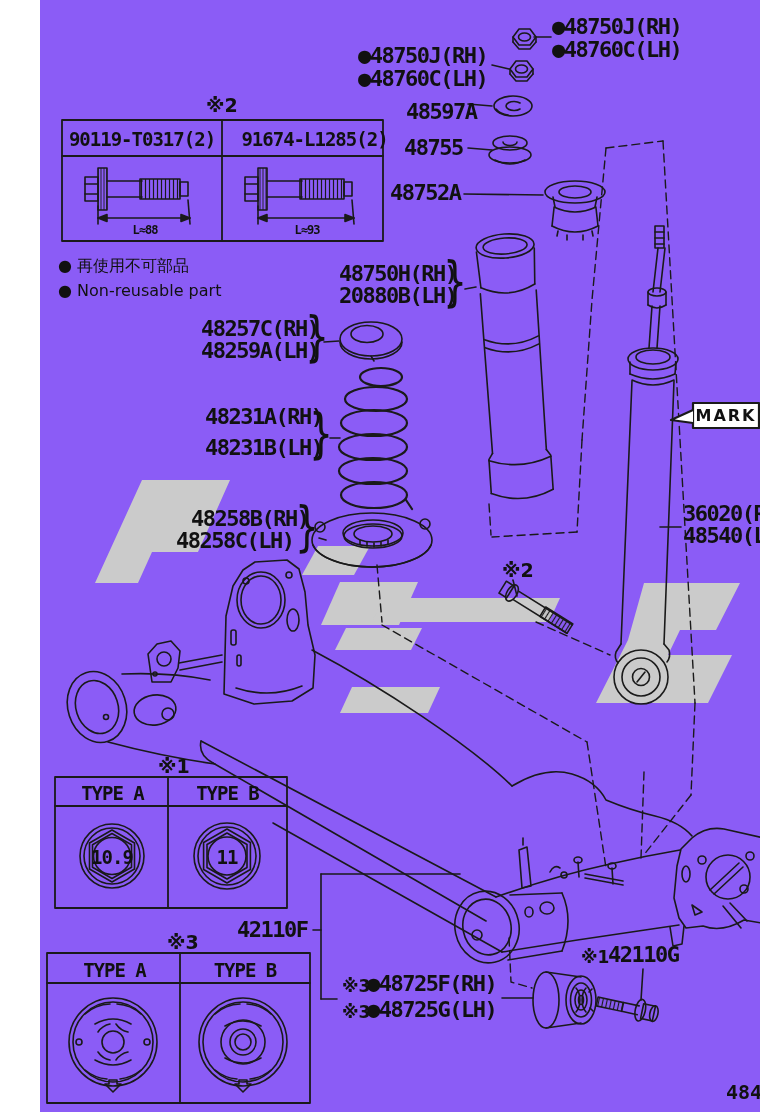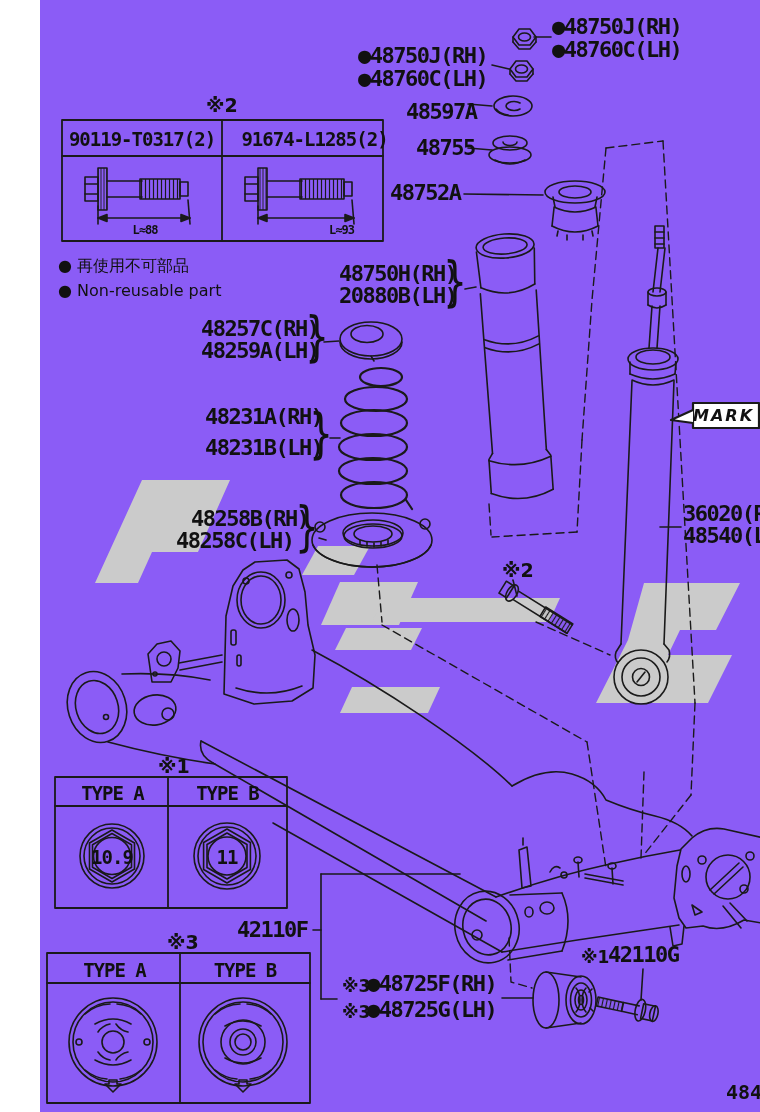--- a/index.html
+++ b/index.html
@@ -388,45 +388,45 @@
 
 <div class="txt pn" style="left:318px;top:44px;">●48750J(RH)</div>
 <div class="txt pn" style="left:318px;top:67px;">●48760C(LH)</div>
 
 <div class="txt pn" style="left:366px;top:100px;text-align:right;">48597A</div>
 
 <div class="txt cap" style="left:166px;top:95px;">※2</div>
 <div class="txt pn19 ctr" style="left:24px;top:129px;width:156px;">90119-T0317(2)</div>
 <div class="txt pn19 ctr" style="left:184px;top:129px;width:181px;">91674-L1285(2)</div>
 <div class="txt pn17 ctr" style="left:60px;top:221px;width:90px;">L≈88</div>
-<div class="txt pn17 ctr" style="left:220px;top:221px;width:94px;text-align:right;">L≈93</div>
+<div class="txt pn17 ctr" style="left:220px;top:221px;width:94px;">L≈93</div>
 
 <div class="txt leg" style="left:18px;top:257px;">● 再使用不可部品</div>
 <div class="txt leg" style="left:18px;top:282px;">● Non-reusable part</div>
 
-<div class="txt pn" style="left:376px;top:136px;">48755</div>
+<div class="txt pn" style="left:364px;top:136px;">48755</div>
 <div class="txt pn" style="left:350px;top:181px;">48752A</div>
 
 <div class="txt pn" style="left:299px;top:262px;">48750H(RH)</div>
 <div class="txt pn" style="left:299px;top:284px;">20880B(LH)</div>
 <div class="txt brace" style="left:403px;top:258px;">}</div>
 
 <div class="txt pn" style="left:161px;top:317px;">48257C(RH)</div>
 <div class="txt pn" style="left:161px;top:339px;">48259A(LH)</div>
 <div class="txt brace" style="left:265px;top:313px;">}</div>
 
 <div class="txt pn" style="left:165px;top:405px;">48231A(RH)</div>
 <div class="txt pn" style="left:165px;top:436px;">48231B(LH)</div>
 <div class="txt brace" style="left:269px;top:410px;">}</div>
 
 <div class="txt pn" style="left:151px;top:507px;">48258B(RH)</div>
 <div class="txt pn" style="left:136px;top:529px;">48258C(LH)</div>
 <div class="txt brace" style="left:255px;top:503px;">}</div>
 
-<div class="txt mark ctr" style="left:653px;top:406px;width:48px;font-style:italic;">MARK</div>
+<div class="txt mark ctr" style="left:653px;top:406px;width:66px;">MARK</div>
 
 <div class="txt pn" style="left:643px;top:502px;">36020(RH)</div>
 <div class="txt pn" style="left:643px;top:524px;">48540(LH)</div>
 <div class="txt brace" style="left:738px;top:498px;">}</div>
 
 <div class="txt cap" style="left:462px;top:560px;">※2</div>
 
 <div class="txt cap" style="left:118px;top:756px;">※1</div>
 <div class="txt pn19 ctr" style="left:17px;top:783px;width:111px;">TYPE A</div>
 <div class="txt pn19 ctr" style="left:128px;top:783px;width:119px;">TYPE B</div>

